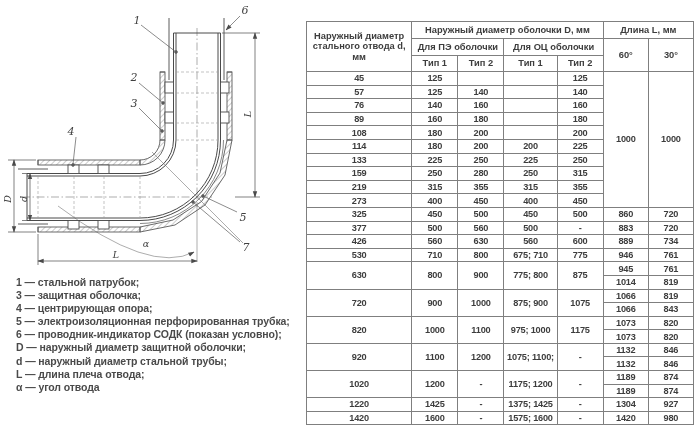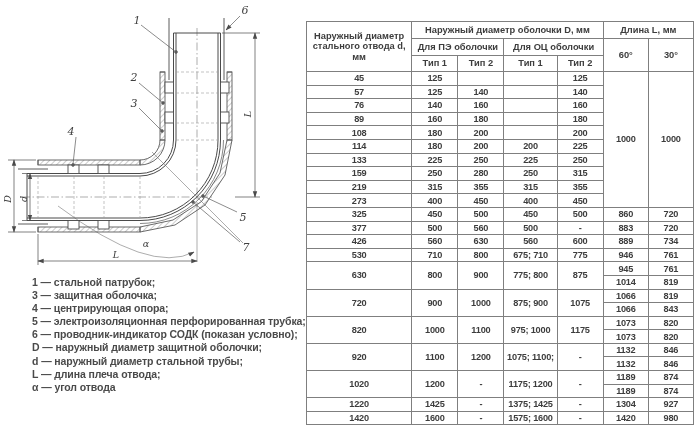--- a/index.html
+++ b/index.html
@@ -1,21 +1,21 @@
 <!DOCTYPE html>
 <html><head>
 <meta charset="utf-8">
 <style>
   html,body{margin:0;padding:0;}
   body{
     width:700px;height:432px;background:#ffffff;position:relative;overflow:hidden;
     font-family:"Liberation Sans",sans-serif;color:#3c3c3c;
   }
   .diagram-pane{position:absolute;left:0;top:0;width:305px;height:270px;}
-  .legend{position:absolute;left:32px;top:276px;width:286px;}
+  .legend{position:absolute;left:16px;top:276px;width:286px;}
   .legend-item{
     font-size:10.5px;font-weight:700;color:#4a4a4a;line-height:13.1px;
     white-space:nowrap;letter-spacing:-0.1px;
   }
   .table-wrap{position:absolute;left:306px;top:10px;width:388px;margin-top:11px;}
   table{border-collapse:collapse;table-layout:fixed;width:388px;}
   th,td{
     border:1px solid #7f7f7f;text-align:center;vertical-align:middle;
     padding:0 1px;color:#3d3d3d;font-weight:700;overflow:hidden;
   }

